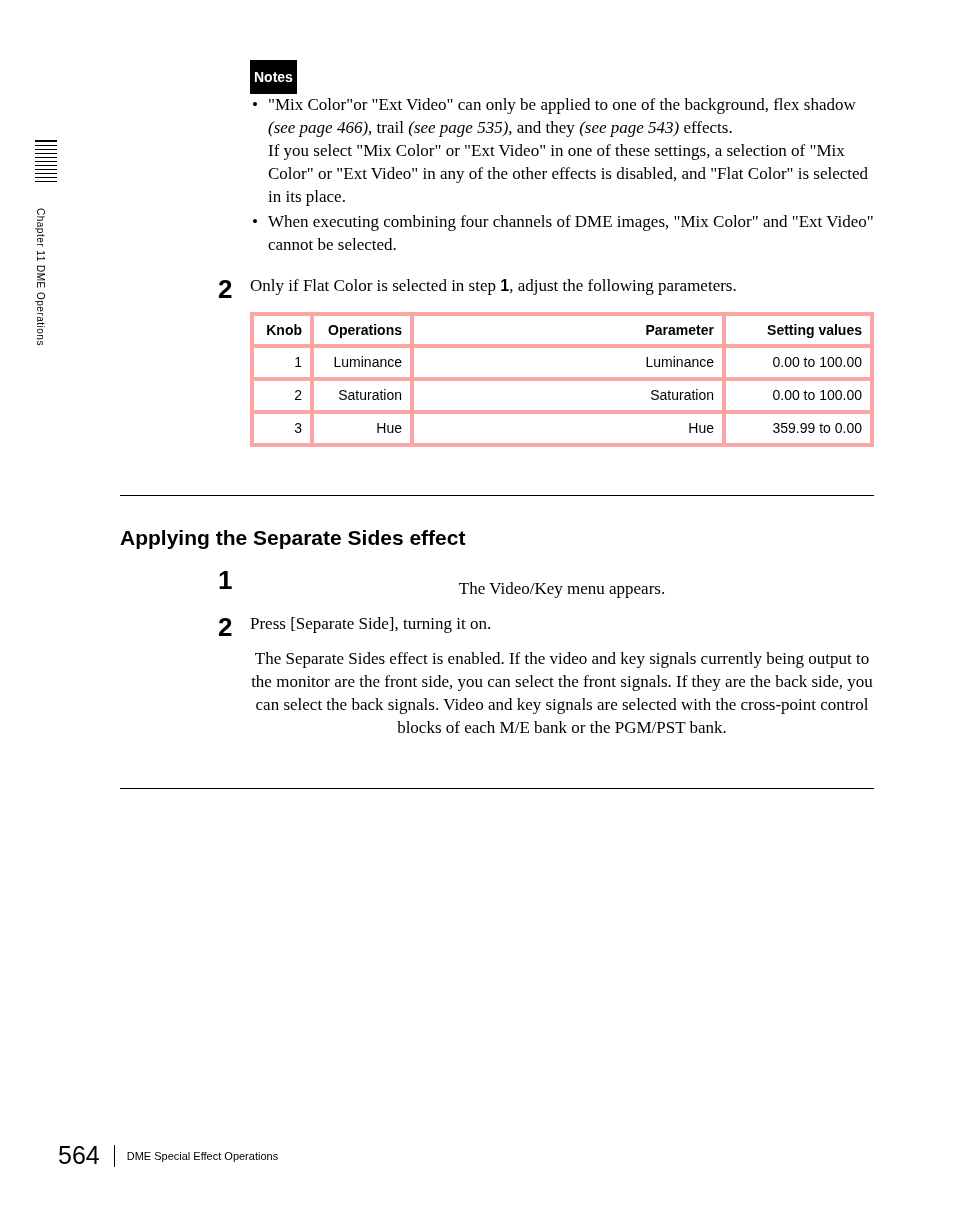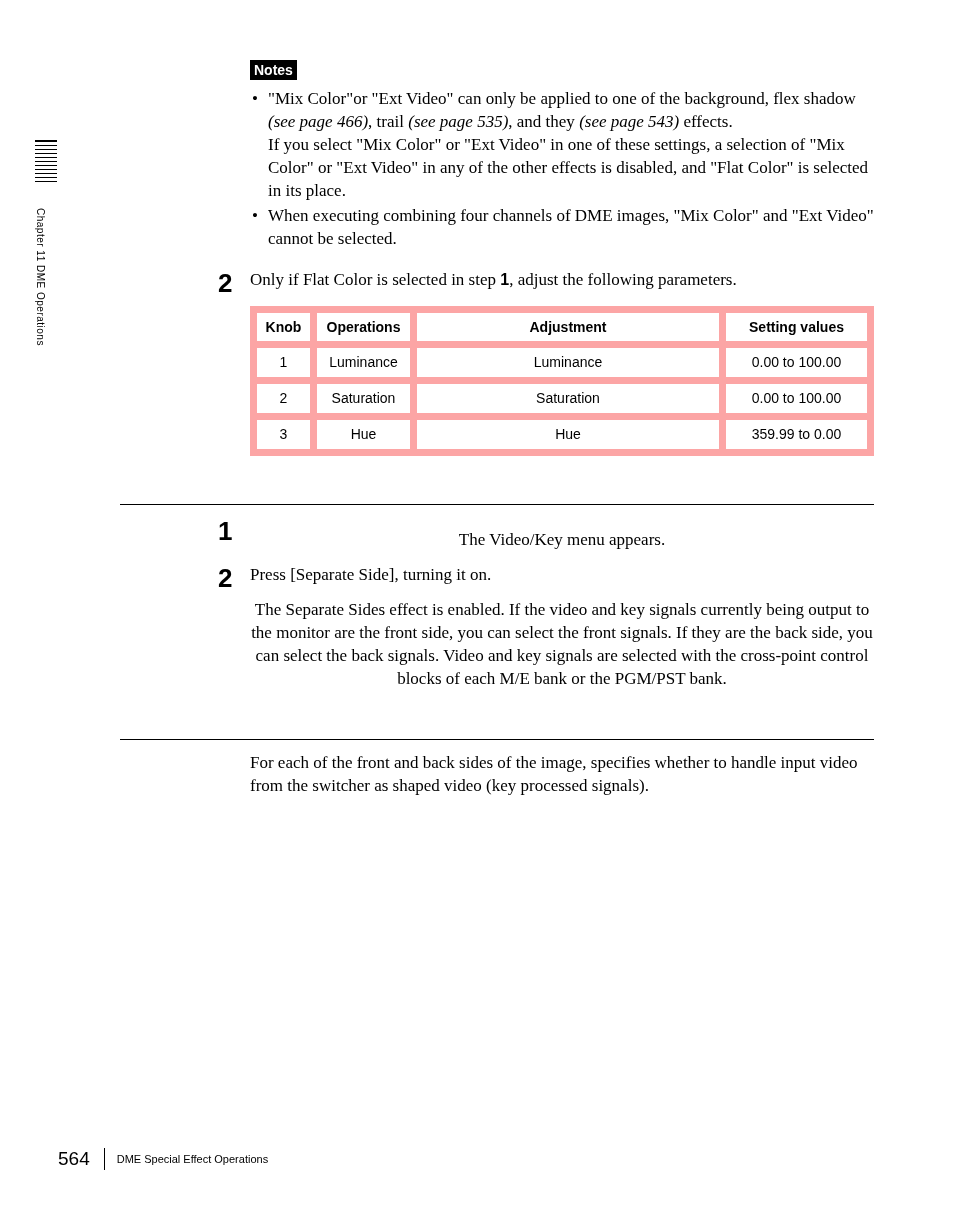--- a/index.html
+++ b/index.html
@@ -42,22 +42,22 @@
     letter-spacing: 0.5px;
   }
   .content { margin-left: 130px; }
   .notes-label {
     display: inline-block;
     background: #000;
     color: #fff;
     font-family: Arial, Helvetica, sans-serif;
     font-weight: bold;
     font-size: 14px;
-    padding: 2px 4px;
-    margin-bottom: 8px;
+    padding: 9px 4px;
+    margin-bottom: 0;
   }
   .bullet-list { list-style: none; }
   .bullet-item {
     position: relative;
     padding-left: 18px;
     font-size: 17px;
     line-height: 1.35;
     margin-bottom: 2px;
   }
   .bullet-item::before {
@@ -89,23 +89,23 @@
   }
   .bold { font-weight: bold; font-family: Arial, Helvetica, sans-serif; font-size: 16px; }
   table {
     border-collapse: collapse;
     width: 100%;
     margin-top: 14px;
     font-family: Arial, Helvetica, sans-serif;
     font-size: 14px;
   }
   th, td {
-    border: 7px solid #fca5a5;
+    border: 4px solid #fca5a5;
     padding: 5px 8px;
-    text-align: center;
+    text-align: right;
     vertical-align: top;
   }
   th { font-weight: bold; }
   .col-knob { width: 60px; }
   .col-param { width: 100px; }
   .col-adj { width: auto; }
   .col-set { width: 148px; }
   .section {
     margin-top: 48px;
     margin-left: -130px;
@@ -139,21 +139,21 @@
   .after-step { margin-top: 12px; font-size: 17px; line-height: 1.35; text-align: center; }
   .footer {
     position: absolute;
     bottom: 42px;
     left: 58px;
     display: flex;
     align-items: center;
   }
   .page-num {
     font-family: Arial, Helvetica, sans-serif;
-    font-size: 19px;
+    font-size: 25px;
     margin-right: 14px;
   }
   .footer-divider {
     width: 1px;
     height: 22px;
     background: #000;
     margin-right: 12px;
   }
   .footer-text {
     font-family: Arial, Helvetica, sans-serif;
@@ -199,21 +199,21 @@
     <div class="step-row">
       <div class="step-num">2</div>
       <div class="step-text">
         <span>Only if Flat Color is selected in step </span><span class="bold">1</span><span>, adjust the following parameters.</span>
 
         <table>
           <thead>
             <tr>
               <th class="col-knob">Knob</th>
               <th class="col-param">Operations</th>
-              <th class="col-adj">Adjustment</th>
+              <th class="col-adj">Parameter</th>
               <th class="col-set">Setting values</th>
             </tr>
           </thead>
           <tbody>
             <tr>
               <td>1</td>
               <td>Luminance</td>
               <td>Luminance</td>
               <td>0.00 to 100.00</td>
             </tr>
@@ -230,43 +230,41 @@
               <td>359.99 to 0.00</td>
             </tr>
           </tbody>
         </table>
       </div>
     </div>
 
     <div class="section">
       <hr class="section-rule">
       <div class="section-body">
+        <h2 class="section-h2">Applying the Separate Sides effect</h2>
         <div class="step-block">
           <div class="step-row">
             <div class="step-num">1</div>
             <div class="step-text">
               <p class="after-step">The Video/Key menu appears.</p>
             </div>
           </div>
           <div class="step-row">
             <div class="step-num">2</div>
             <div class="step-text">
               <span>Press [Separate Side], turning it on.</span>
               <p class="after-step">The Separate Sides effect is enabled. If the video and key signals currently being output to the monitor are the front side, you can select the front signals. If they are the back side, you can select the back signals. Video and key signals are selected with the cross-point control blocks of each M/E bank or the PGM/PST bank.</p>
             </div>
           </div>
         </div>
       </div>
     </div>
 
     <div class="section">
       <hr class="section-rule">
-      <div class="section-body">
-        <p>For each of the front and back sides of the image, specifies whether to handle input video from the switcher as shaped video (key processed signals).</p>
-      </div>
     </div>
 
   </div>
 
   <div class="footer">
     <span class="page-num">564</span>
     <div class="footer-divider"></div>
     <span class="footer-text">DME Special Effect Operations</span>
   </div>
 

